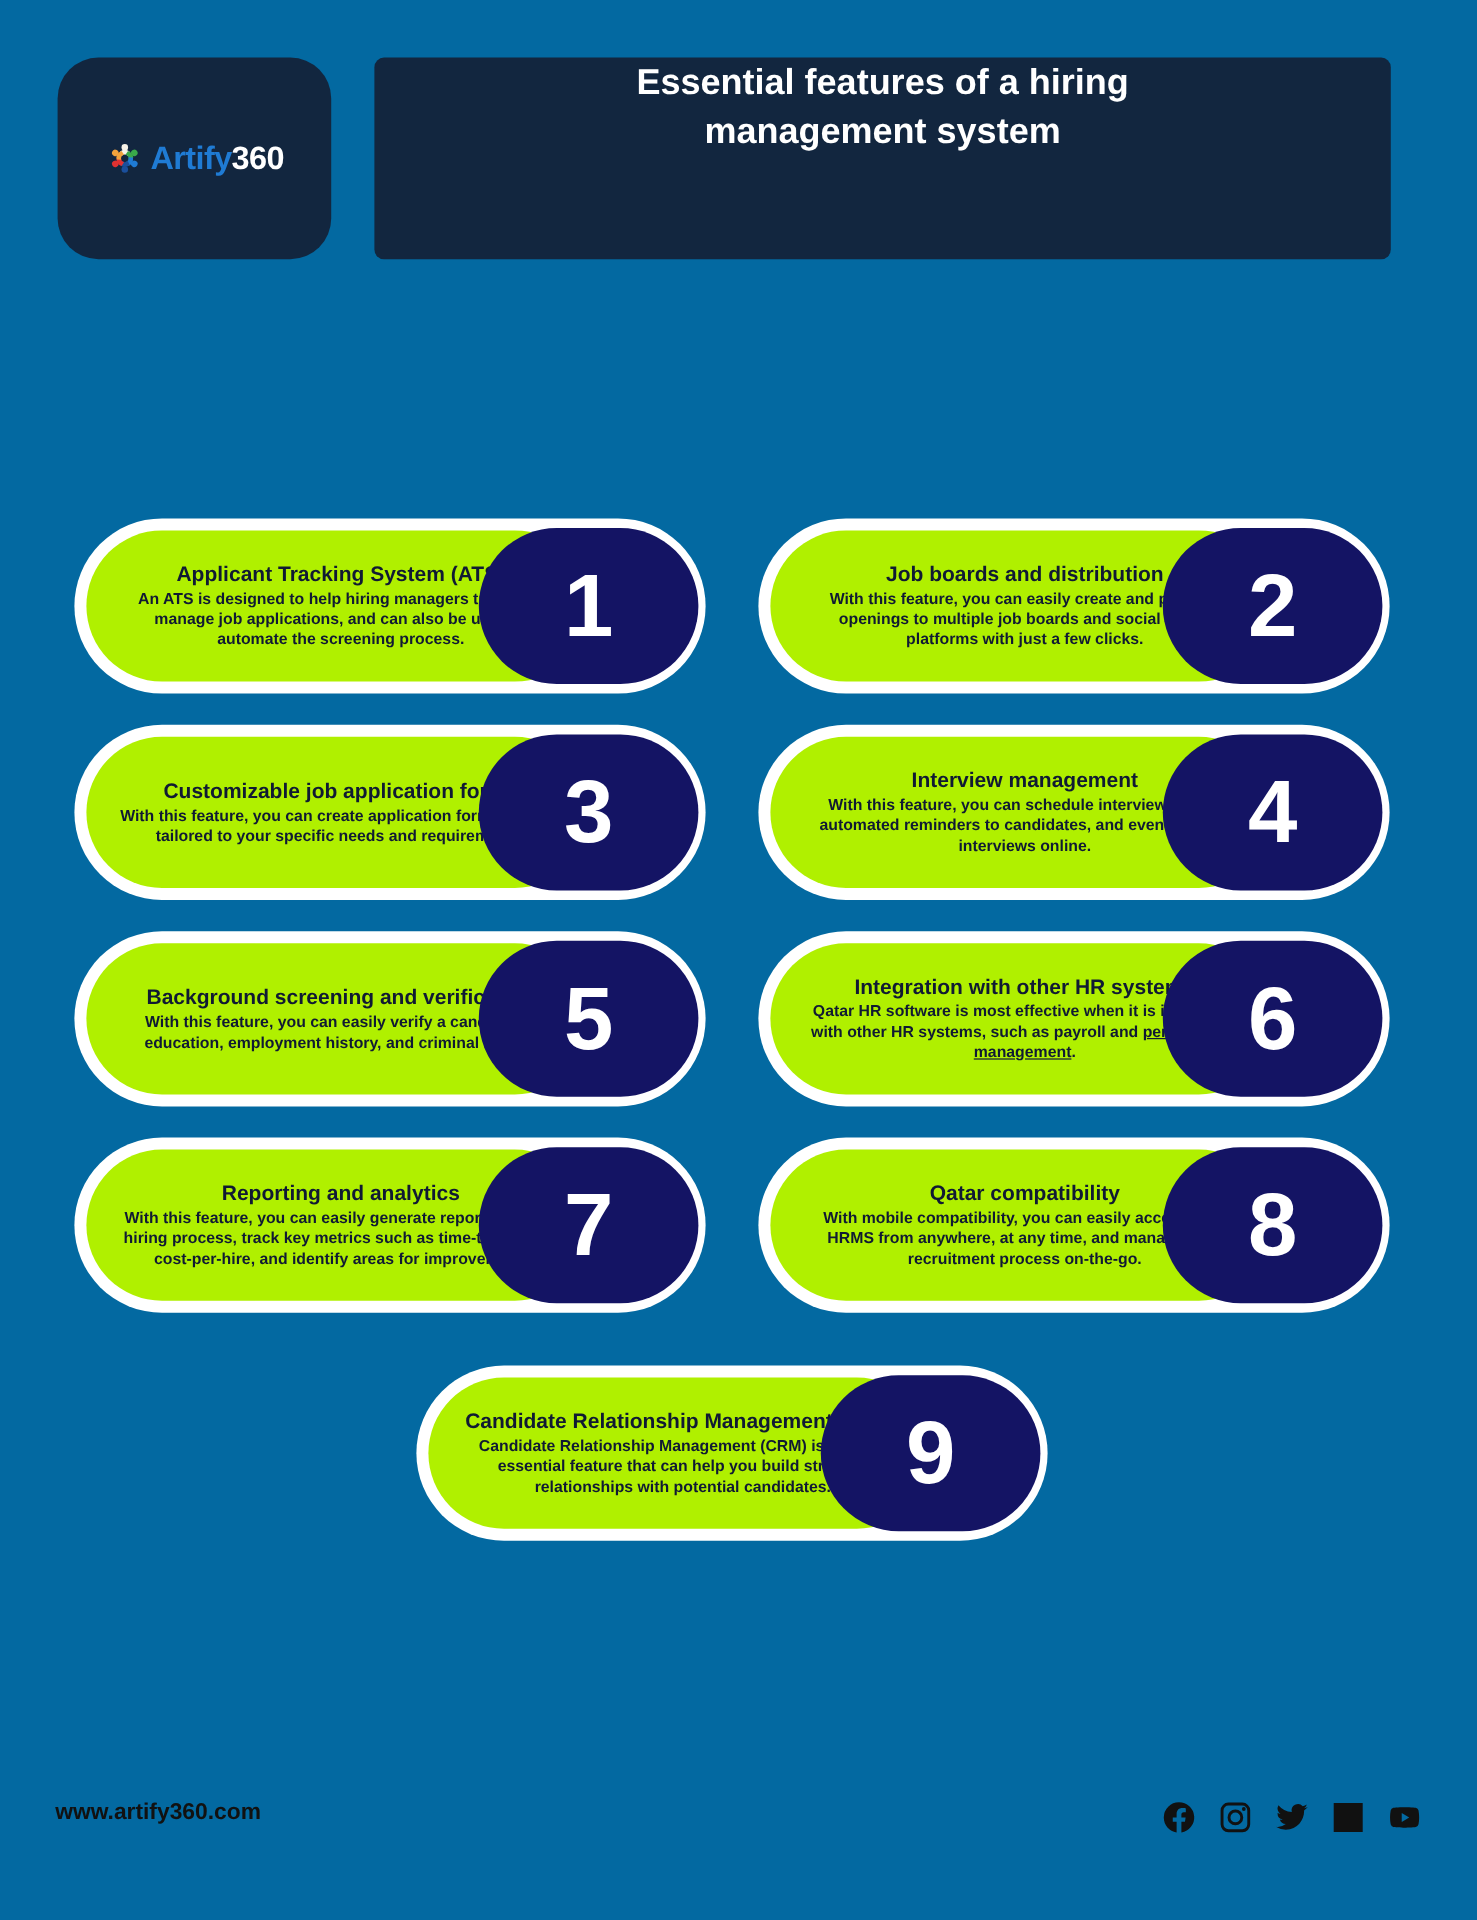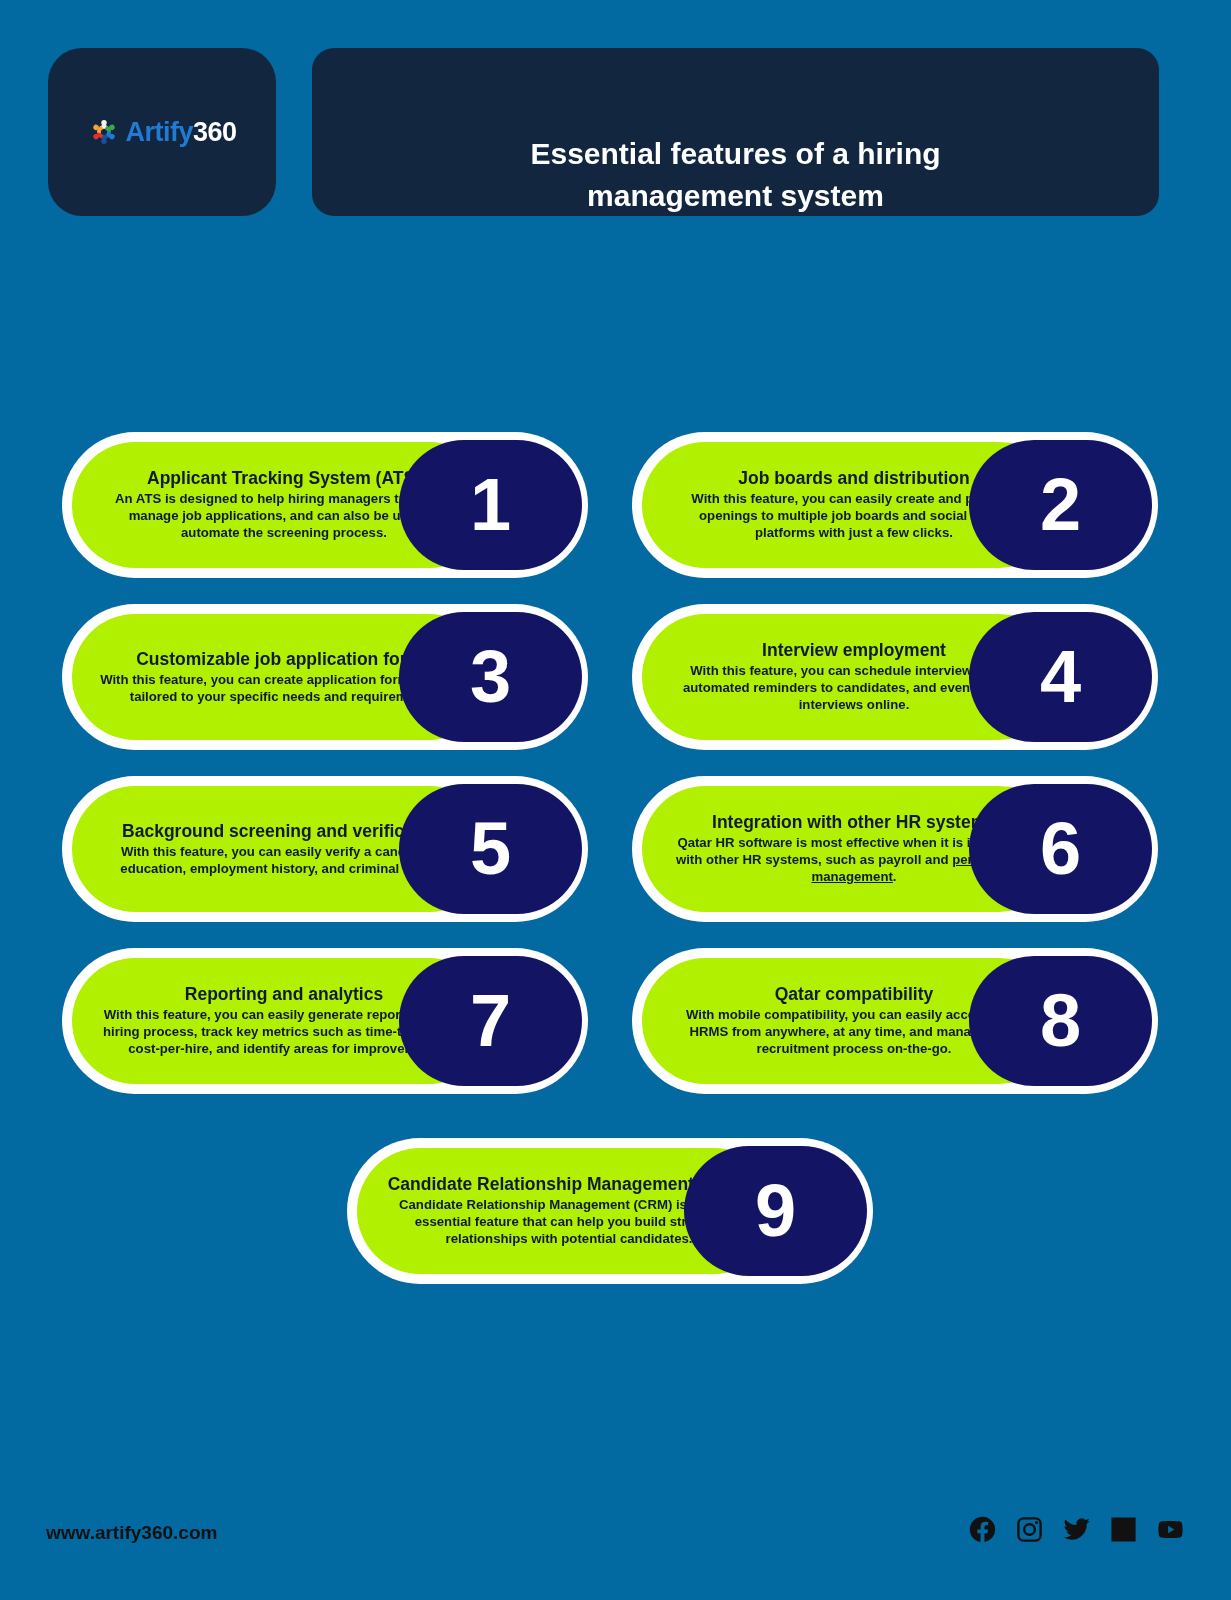--- a/index.html
+++ b/index.html
@@ -53,23 +53,23 @@
     font-weight: bold;
     letter-spacing: -0.5px;
     line-height: 1;
   }
   .logo-artify { color: #1f7bd4; }
   .logo-360 { color: #ffffff; }
 
   .title-box {
     flex: 1;
     background: #12263f;
-    border-radius: 22px;
-    display: flex;
-    align-items: flex-end;
+    border-radius: 8px;
+    display: flex;
+    align-items: flex-start;
     justify-content: center;
     padding: 0 60px;
   }
 
   .title-text {
     color: #ffffff;
     font-size: 30px;
     font-weight: bold;
     line-height: 1.38;
     text-align: center;
@@ -154,21 +154,21 @@
   }
 
   
   .footer {
     position: absolute;
     left: 46px;
     right: 46px;
     bottom: 56px;
     height: 44px;
     display: flex;
-    align-items: flex-end;
+    align-items: flex-start;
     justify-content: space-between;
   }
 
   .footer-url {
     color: #111111;
     font-size: 19px;
     font-weight: bold;
   }
 
   .socials {
@@ -260,21 +260,21 @@
           <div class="card-title">Customizable job application forms</div>
           <div class="card-desc">With this feature, you can create application forms that are tailored to your specific needs and requirements.</div>
         </div>
         <div class="card-number">3</div>
       </div>
     </div>
 
     <div class="card-slot">
       <div class="card">
         <div class="card-body">
-          <div class="card-title">Interview employment</div>
+          <div class="card-title">Interview management</div>
           <div class="card-desc">With this feature, you can schedule interviews, send automated reminders to candidates, and even conduct interviews online.</div>
         </div>
         <div class="card-number">4</div>
       </div>
     </div>
 
     <div class="card-slot">
       <div class="card">
         <div class="card-body">
           <div class="card-title">Background screening and verification</div>

